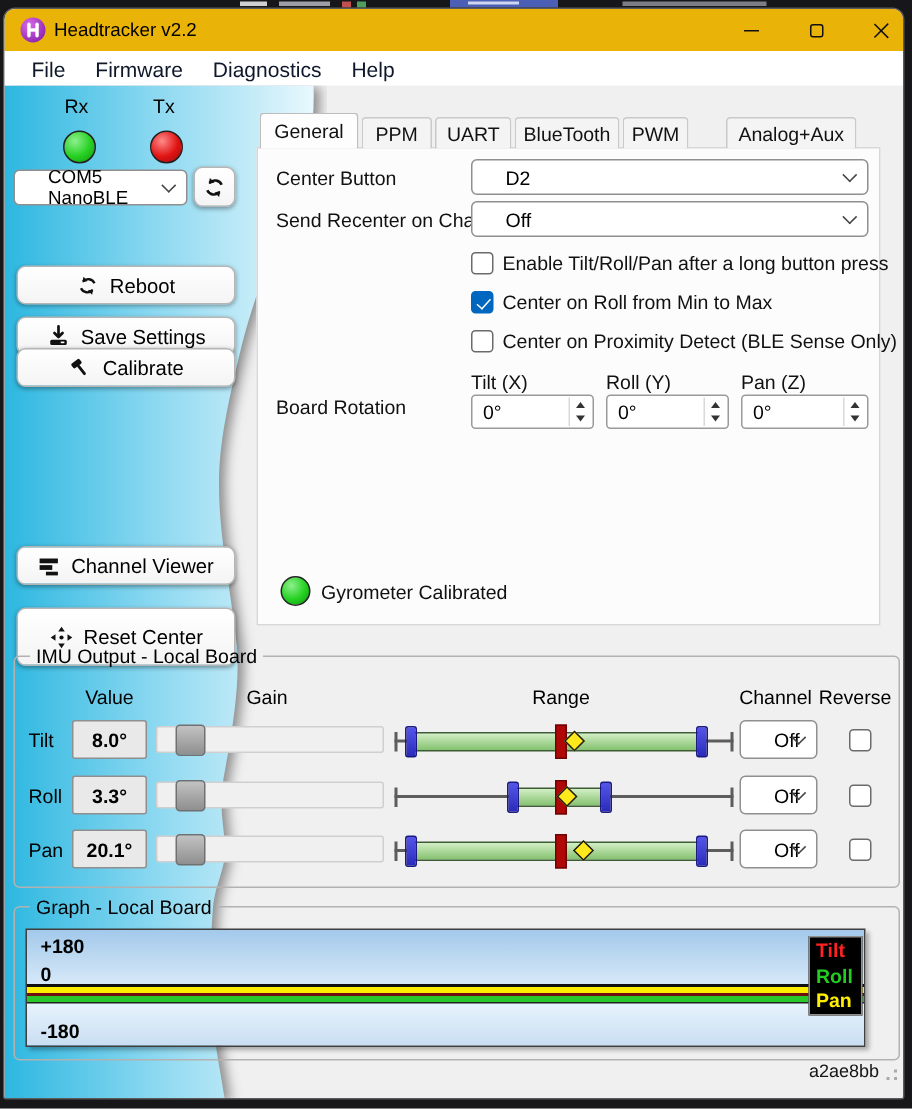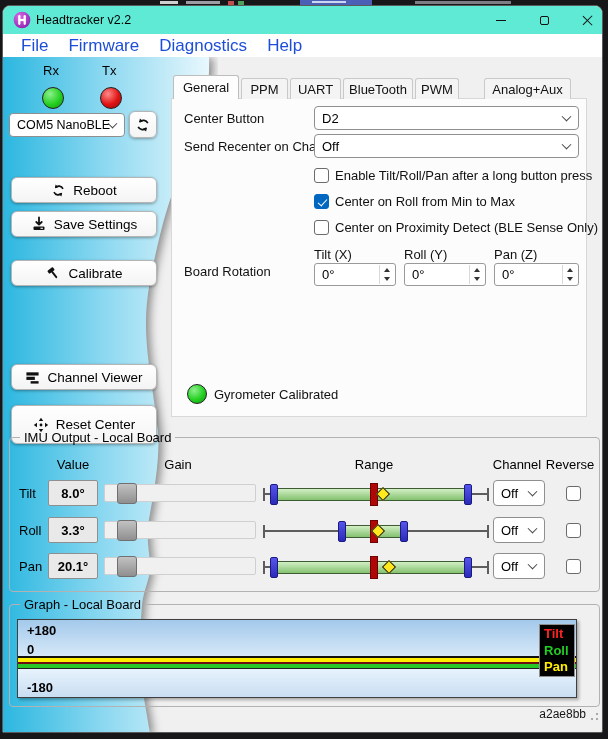--- a/index.html
+++ b/index.html
@@ -8,45 +8,45 @@
   .abs { position:absolute; }
 
   
   .bg-frag { position:absolute; }
 
   
   #win { position:absolute; left:2px; top:5px; width:601px; height:728px;
          background:#f0f0f0; border:1px solid #5a5a5a; border-radius:8px 8px 2px 2px; overflow:hidden; }
 
   
-  .titlebar { position:absolute; left:0; top:0; width:100%; height:28px; background:#5eead4; }
+  .titlebar { position:absolute; left:0; top:0; width:100%; height:28px; background:#eab308; }
   .title-text { position:absolute; left:33px; top:7px; font-size:12.5px; color:#000; }
   .winbtn { position:absolute; top:0; width:34px; height:28px; display:flex; align-items:center; justify-content:center; }
   .glyph-min { width:10px; height:0; border-top:1.4px solid #111; }
   .glyph-max { width:9px; height:9px; border:1.2px solid #111; border-radius:2px; }
   .glyph-close { position:relative; width:11px; height:11px; }
   .glyph-close::before,.glyph-close::after { content:""; position:absolute; left:5px; top:-1px; width:1.4px; height:13px; background:#111; }
   .glyph-close::before { transform:rotate(45deg);} .glyph-close::after { transform:rotate(-45deg);}
 
   
   .menubar { position:absolute; left:0; top:28px; width:100%; height:23px; background:#ffffff; display:flex; align-items:center; padding-left:8px; }
-  .menu-item { font-size:17px; color:#1d4ed8; padding:2px 10px; }
+  .menu-item { font-size:14px; color:#0f172a; padding:2px 10px; }
 
   
   #sidebar-svg { position:absolute; left:0; top:51px; z-index:1; }
   .side-label { position:absolute; font-size:13px; color:#000; z-index:2; }
   .led { position:absolute; width:22px; height:22px; border-radius:50%; border:1.4px solid #222; z-index:2; }
   .led-green { background:radial-gradient(circle at 35% 30%, #8df08d 0%, #25d021 55%, #129312 100%); }
   .led-red   { background:radial-gradient(circle at 35% 30%, #ff8a8a 0%, #e01313 55%, #9a0b0b 100%); }
   .btn { position:absolute; background:linear-gradient(#ffffff,#f4f4f4); border:1px solid #b5b5b5; border-radius:6px;
          box-shadow:0 1px 3px rgba(0,0,0,.35); display:flex; align-items:center; justify-content:center; gap:7px;
          font-size:13.5px; color:#000; z-index:2; cursor:default; }
   .btn svg { flex:0 0 auto; }
   .select { position:absolute; background:#fff; border:1px solid #8f8f8f; border-radius:4px; display:flex; align-items:center;
-            font-size:12.5px; color:#000; padding-left:7px; z-index:3; }
+            font-size:12.5px; color:#000; padding-left:22px; z-index:3; }
   .chev { position:absolute; right:8px; top:50%; width:7px; height:7px; border-right:1.5px solid #444; border-bottom:1.5px solid #444;
           transform:translateY(-70%) rotate(45deg); }
 
   
   .tab { position:absolute; display:flex; align-items:center; justify-content:center; font-size:13px; color:#111;
          background:#f4f4f4; border:1px solid #c9c9c9; border-bottom:none; border-radius:3px 3px 0 0; z-index:3; }
   .tab.active { background:#fdfdfd; border-color:#bdbdbd; z-index:4; }
   .tab-panel { position:absolute; background:#fcfcfc; border:1px solid #d8d8d8; z-index:2; }
 
   .form-label { position:absolute; font-size:13px; color:#111; z-index:3; }
@@ -185,21 +185,21 @@
 
   <div class="btn" style="left:8px;top:205px;width:146px;height:26px">
     <svg width="16" height="16" viewBox="0 0 16 16">
       <path d="M8 1.5v7 M5.3 6 8 8.7 10.7 6" fill="none" stroke="#111" stroke-width="1.8" stroke-linecap="round" stroke-linejoin="round"></path>
       <rect x="2.5" y="10.5" width="11" height="3.5" rx="1" fill="#111"></rect>
       <rect x="9.5" y="11.7" width="2.4" height="1.1" fill="#fff"></rect>
     </svg>
     <span>Save Settings</span>
   </div>
 
-  <div class="btn" style="left:8px;top:254px;width:146px;height:26px">
+  <div class="btn" style="left:8px;top:226px;width:146px;height:26px">
     <svg width="16" height="16" viewBox="0 0 16 16">
       <g transform="rotate(-38 8 8)">
         <rect x="4.6" y="2.8" width="6.8" height="3.8" rx="1" fill="#111"></rect>
         <rect x="7.1" y="6" width="1.9" height="8.2" rx="0.9" fill="#111"></rect>
       </g>
     </svg>
     <span>Calibrate</span>
   </div>
 
   <div class="btn" style="left:8px;top:358px;width:146px;height:26px">

